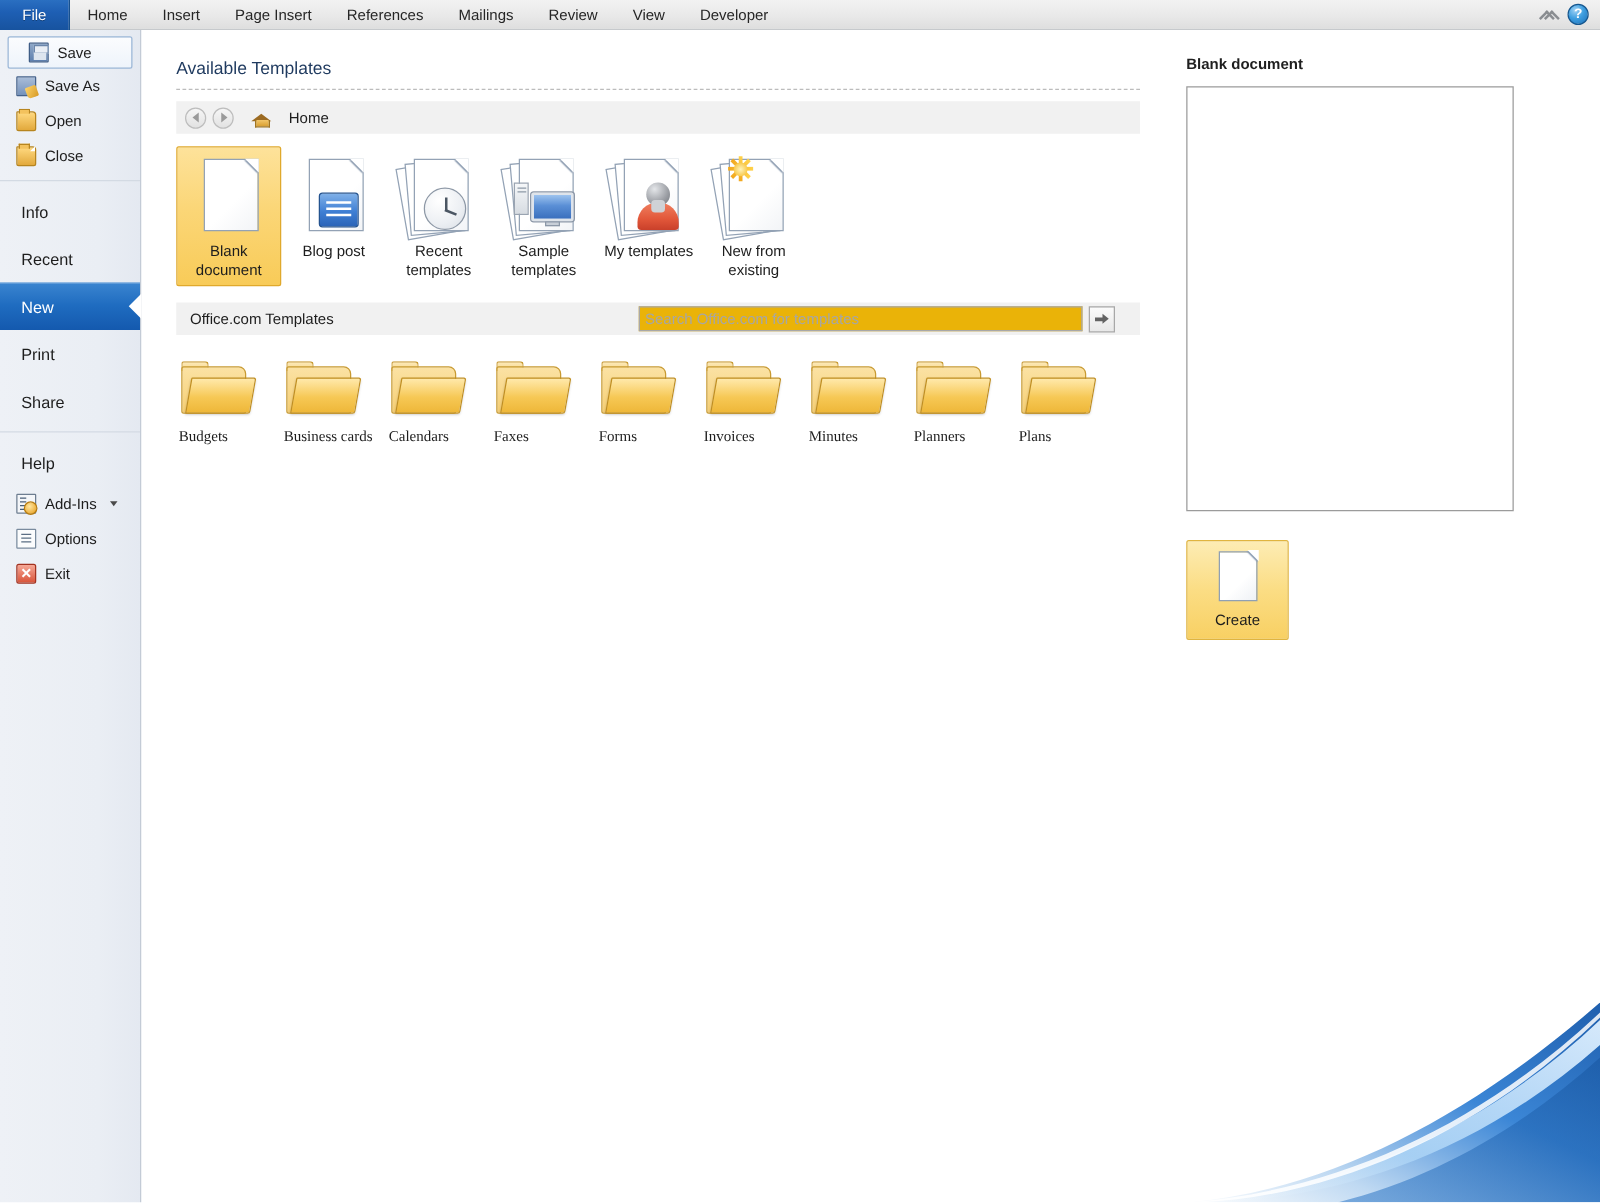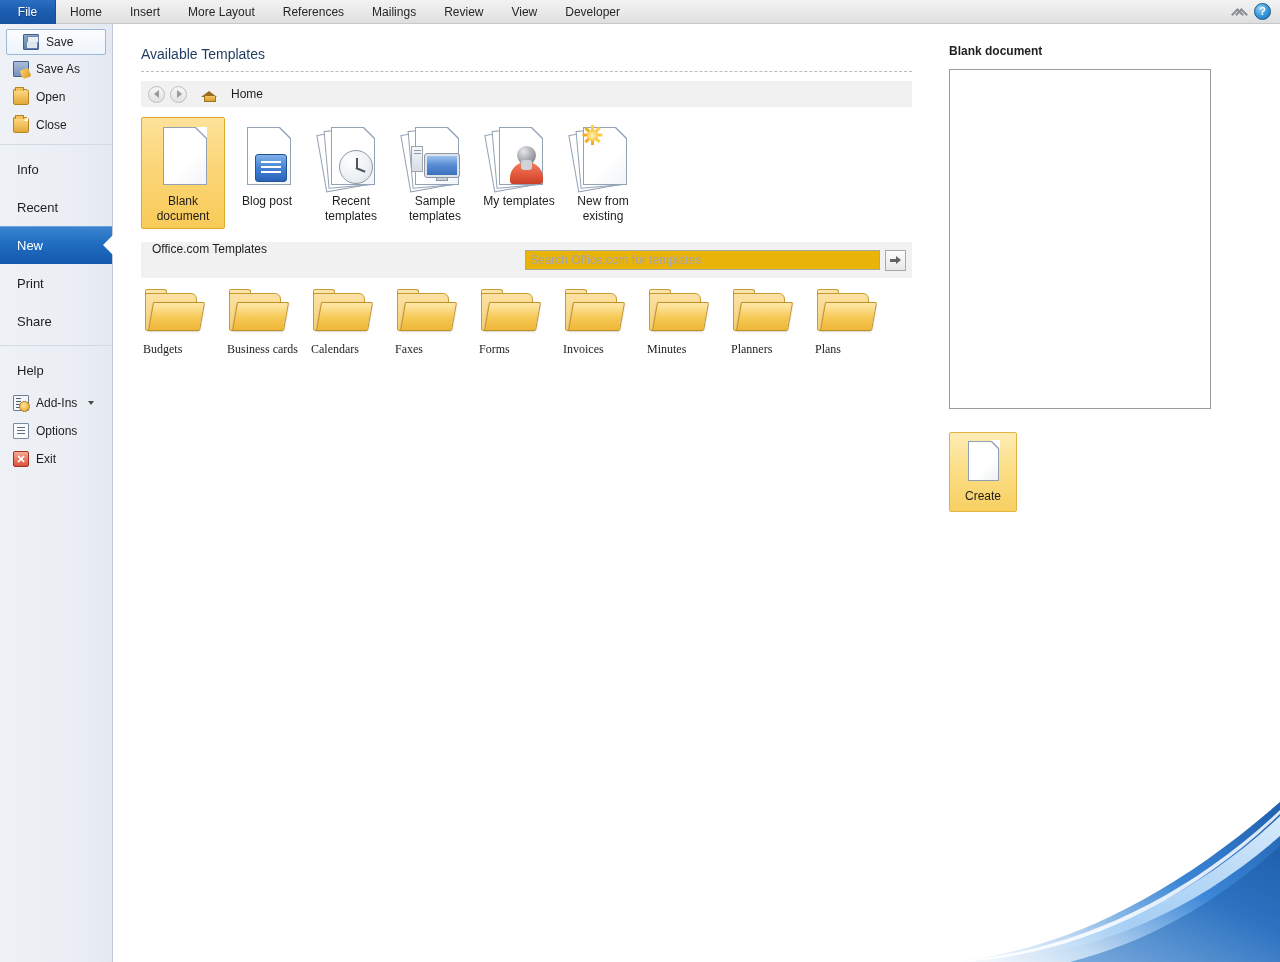--- a/index.html
+++ b/index.html
@@ -354,24 +354,24 @@
   .badge-star .r3 { transform: rotate(90deg); }
   .badge-star .r4 { transform: rotate(135deg); }
   .badge-star .core {
     position:absolute; left:6px; top:6px; width:11px; height:11px;
     border-radius:50%; background: radial-gradient(circle,#fff3b8,#f5b721);
   }
 
   
   .oc-bar {
     position: absolute; left: 28px; top: 218px;
-    width: 771px; height: 36px;
+    width: 771px; height: 26px;
     background: #f1f1f1;
-    display: flex; 
-    padding: 0 6px 0 11px;
+    display: flex; align-items: center;
+    padding: 0 20px 0 11px;
   }
   .oc-label { font-size:12px; color:#1d1d1d; }
   .oc-search {
     margin-left: auto; display: flex; align-items: center; gap: 5px;
   }
   .oc-input {
     width: 355px; height: 20px;
     border: 1px solid #a8a8a8; background: #eab308;
     font-family: "Liberation Sans", sans-serif;
     font-size: 12px; color: #1d1d1d;
@@ -442,21 +442,21 @@
   }
   .preview-title {
     font-size: 12px; font-weight: bold; color: #1f1f1f;
     margin-bottom: 11px;
   }
   .preview-page {
     width: 262px; height: 340px;
     background: #ffffff; border: 1px solid #9b9b9b;
   }
   .create-btn {
-    margin-top: 23px; width: 68px; height: 80px;
+    margin-top: 23px; width: 82px; height: 80px;
     background: linear-gradient(to bottom,#fdecb4 0%, #fbdd84 50%, #f8d063 100%);
     border: 1px solid #e0b43f;
     border-radius: 2px;
     display: flex; flex-direction: column;
     align-items: center; justify-content: center;
     cursor: pointer;
   }
   .create-art {
     width: 31px; height: 40px; position: relative; margin-bottom: 8px;
   }
@@ -488,21 +488,21 @@
     <div class="file-tab">
       <span>File</span>
     </div>
     <div class="tab">
         <span>Home</span>
       </div>
     <div class="tab">
         <span>Insert</span>
       </div>
     <div class="tab">
-        <span>More Layout</span>
+        <span>Page Insert</span>
       </div>
     <div class="tab">
         <span>References</span>
       </div>
     <div class="tab">
         <span>Mailings</span>
       </div>
     <div class="tab">
         <span>Review</span>
       </div>

